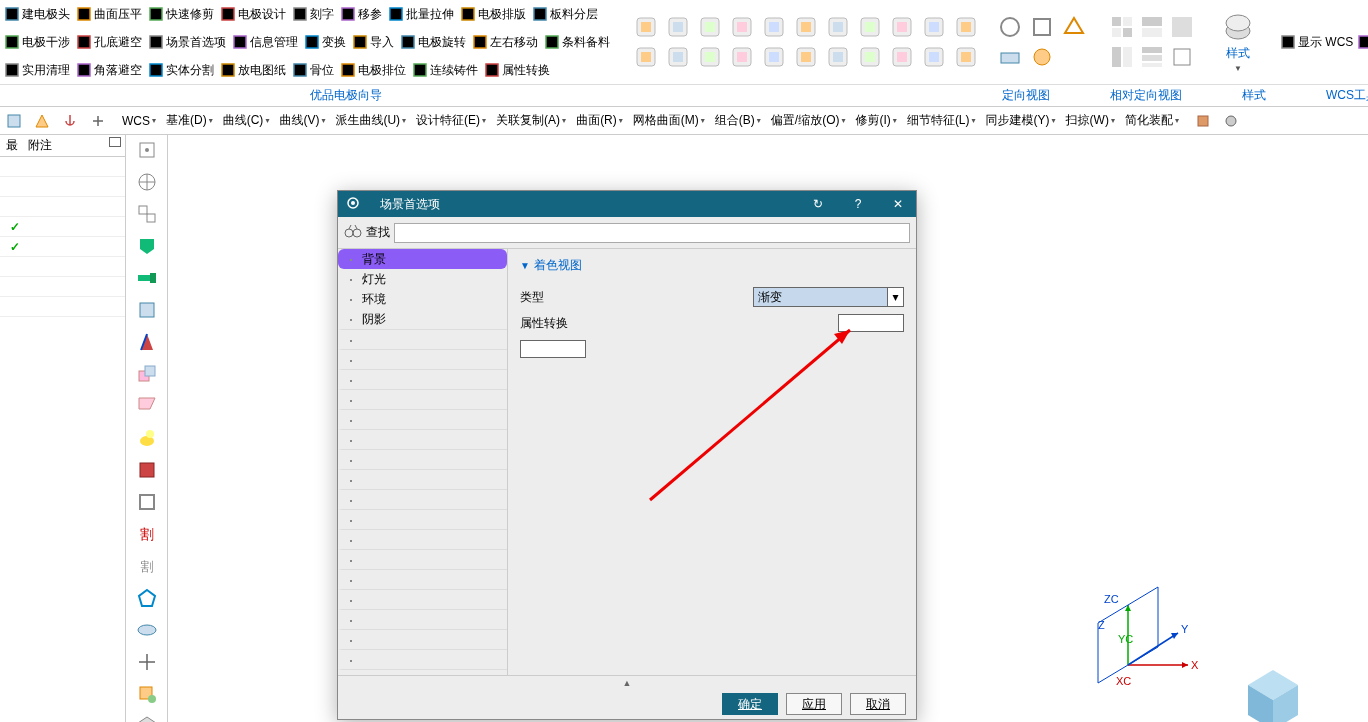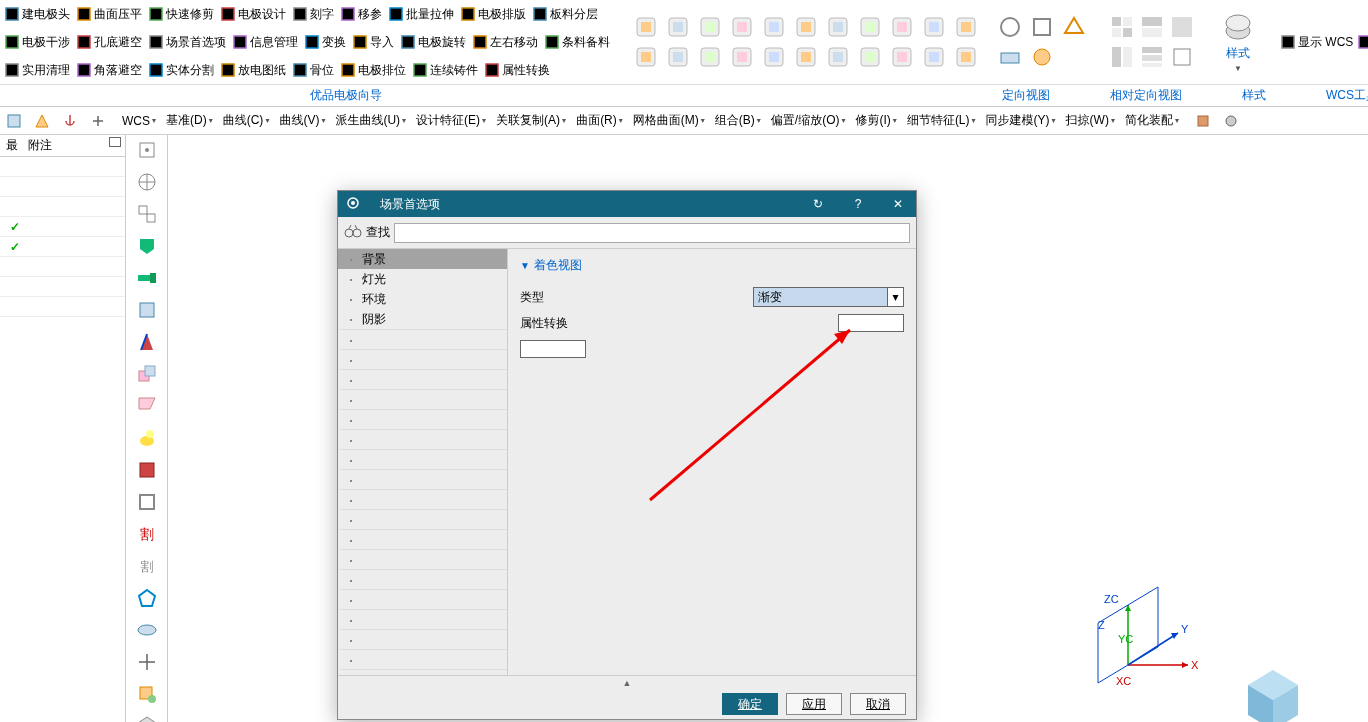--- a/index.html
+++ b/index.html
@@ -33,21 +33,21 @@
 .dialog { position: absolute; left: 337px; top: 190px; width: 580px; height: 530px; background: #ededed; border: 1px solid #888; box-shadow: 0 4px 20px rgba(0,0,0,.3); display: flex; flex-direction: column; }
 .dlg-title { height: 26px; background: #14657f; color: #fff; display: flex; align-items: center; padding: 0 8px; gap: 20px; }
 .dlg-title-txt { flex: 1; }
 .dlg-tbtn { width: 20px; height: 20px; display: flex; align-items: center; justify-content: center; cursor: pointer; color: #fff; }
 .dlg-search { height: 32px; display: flex; align-items: center; padding: 0 6px; gap: 4px; border-bottom: 1px solid #ccc; background: #ededed; }
 .dlg-search input { flex: 1; height: 20px; border: 1px solid #aaa; padding: 0 4px; background: #fff; }
 .dlg-body { flex: 1; display: flex; overflow: hidden; }
 .dlg-nav { width: 170px; border-right: 1px solid #ccc; background: #ededed; }
 .dlg-nav-item { height: 20px; display: flex; align-items: center; padding-left: 20px; cursor: pointer; border-left: 4px dotted transparent; position: relative; }
 .dlg-nav-item::before { content:""; position:absolute; left:8px; top:50%; width:2px; height:2px; background:#888; }
-.dlg-nav-item.sel { background: #a3a3a3; }
+.dlg-nav-item.sel { background: #8b5cf6; border-radius: 6px; }
 .dlg-content { flex: 1; padding: 8px 12px; background: #ededed; }
 .section-title { color: #0066cc; display: flex; align-items: center; gap: 4px; margin-bottom: 10px; }
 .sec-arrow { color: #0066cc; font-size: 10px; }
 .form-row { display: flex; align-items: center; height: 26px; }
 .form-lbl { flex: 1; }
 .combo { width: 135px; height: 20px; border: 1px solid #666; background: #c5d8ec; display: flex; align-items: center; padding: 0 4px; justify-content: space-between; }
 .combo-dd { width: 16px; height: 18px; border-left: 1px solid #666; display: flex; align-items: center; justify-content: center; background: #fff; }
 .color-box { width: 66px; height: 18px; border: 1px solid #666; background: #fff; }
 .dlg-resize { height: 14px; display: flex; align-items: center; justify-content: center; border-top: 1px solid #ccc; background: #ededed; }
 .dlg-footer { height: 30px; display: flex; align-items: center; justify-content: flex-end; gap: 8px; padding: 0 10px; background: #ededed; }

